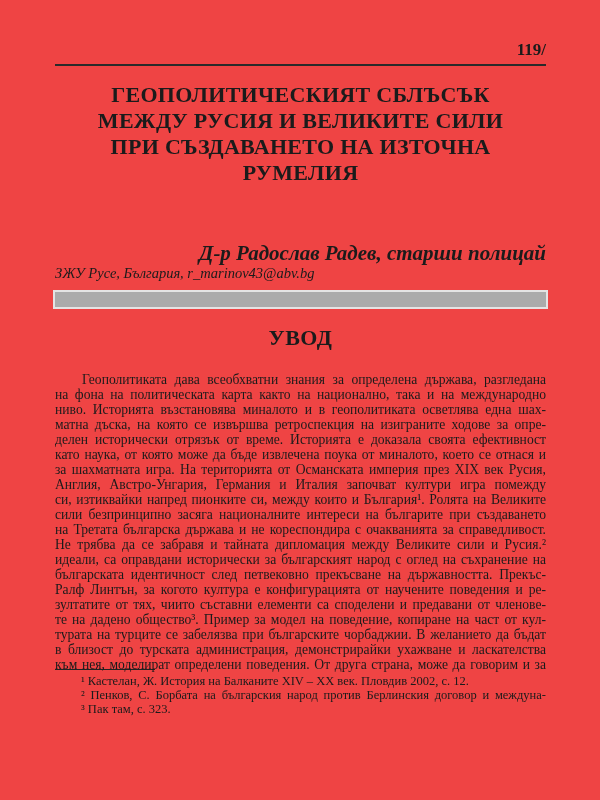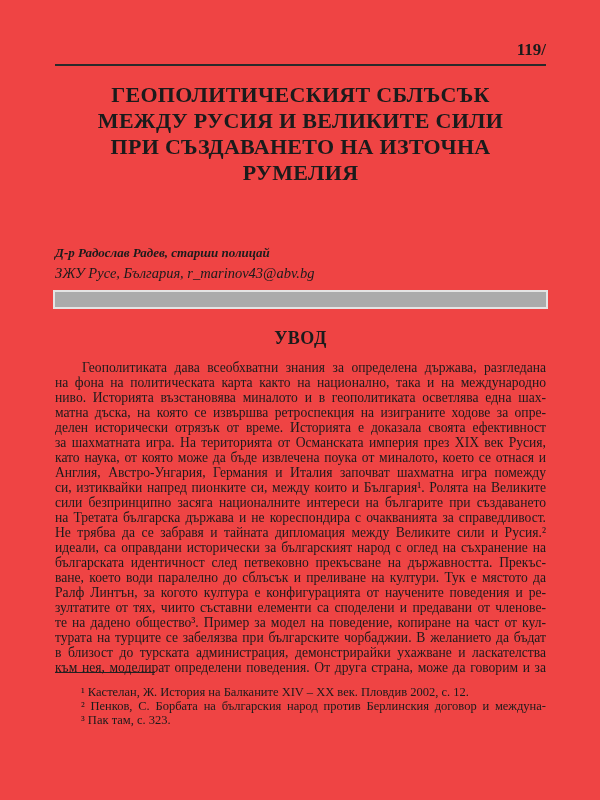--- a/index.html
+++ b/index.html
@@ -27,64 +27,64 @@
     margin: 16px 0 0 0;
     text-align: center;
     font-size: 22px;
     line-height: 26px;
     font-weight: bold;
     letter-spacing: 0.3px;
   }
   .title-line { display: block; }
   .author {
     margin-top: 57px;
-    text-align: left;
+    text-align: right;
     font-weight: bold;
     font-style: italic;
-    font-size: 13px;
+    font-size: 21px;
     line-height: 20px;
   }
   .affiliation {
     margin-top: 2px;
     font-style: italic;
     font-size: 14.5px;
     line-height: 17px;
   }
   .redaction-bar {
     margin-top: 10px;
     height: 15px;
     background: #ababab;
     box-shadow: 0 0 0 2px #e4e4e4;
   }
   .section-heading {
     margin: 21px 0 0 0;
     text-align: center;
-    font-size: 18px;
+    font-size: 22px;
     line-height: 20px;
     font-weight: bold;
     letter-spacing: 0.5px;
   }
   .body-text {
-    margin-top: 12px;
+    margin-top: 24px;
     font-size: 13.6px;
   }
   .body-line {
     line-height: 15px;
     text-align: justify;
     text-align-last: justify;
     -moz-text-align-last: justify;
   }
   .body-line:first-child { text-indent: 27px; }
   .footnote-rule {
     width: 100px;
     margin-top: -3px;
     border-bottom: 1.5px solid #222222;
   }
   .footnotes {
-    margin-top: 12px;
+    margin-top: 4px;
     font-size: 12.5px;
   }
   .footnote-line {
     line-height: 14.2px;
     text-align: left;
   }
   .footnote-line.indent { text-indent: 26px; }
   .footnote-line.fill {
     text-align: justify;
     text-align-last: justify;
@@ -114,30 +114,29 @@
   <div class="redaction-bar"></div>
 
   <h2 class="section-heading">УВОД</h2>
 
   <div class="body-text">
     <div class="body-line">Геополитиката дава всеобхватни знания за определена държава, разгледана</div>
       <div class="body-line">на фона на политическата карта както на национално, така и на международно</div>
       <div class="body-line">ниво. Историята възстановява миналото и в геополитиката осветлява една шах-</div>
       <div class="body-line">матна дъска, на която се извършва ретроспекция на изиграните ходове за опре-</div>
       <div class="body-line">делен исторически отрязък от време. Историята е доказала своята ефективност</div>
+      <div class="body-line">като наука, от която може да бъде извлечена поука от миналото, което се отнася и</div>
       <div class="body-line">за шахматната игра. На територията от Османската империя през XIX век Русия,</div>
-      <div class="body-line">като наука, от която може да бъде извлечена поука от миналото, което се отнася и</div>
-      <div class="body-line">Англия, Австро-Унгария, Германия и Италия започват шахматна игра помежду</div>
+      <div class="body-line">Англия, Австро-Унгария, Германия и Италия започват култури игра помежду</div>
       <div class="body-line">си, изтиквайки напред пионките си, между които и България¹. Ролята на Великите</div>
       <div class="body-line">сили безпринципно засяга националните интереси на българите при създаването</div>
       <div class="body-line">на Третата българска държава и не кореспондира с очакванията за справедливост.</div>
       <div class="body-line">Не трябва да се забравя и тайната дипломация между Великите сили и Русия.²</div>
       <div class="body-line">идеали, са оправдани исторически за българският народ с оглед на съхранение на</div>
       <div class="body-line">българската идентичност след петвековно прекъсване на държавността. Прекъс-</div>
-      <div class="body-line">ване, което води паралелно до сблъсък и преливане на култури. Тук е мястото да</div>
       <div class="body-line">Ралф Линтън, за когото култура е конфигурацията от научените поведения и ре-</div>
       <div class="body-line">зултатите от тях, чиито съставни елементи са споделени и предавани от членове-</div>
       <div class="body-line">те на дадено общество³. Пример за модел на поведение, копиране на част от кул-</div>
       <div class="body-line">турата на турците се забелязва при българските чорбаджии. В желанието да бъдат</div>
       <div class="body-line">в близост до турската администрация, демонстрирайки ухажване и ласкателства</div>
       <div class="body-line">към нея, моделират определени поведения. От друга страна, може да говорим и за</div>
   </div>
 
   <div class="footnote-rule"></div>
 

